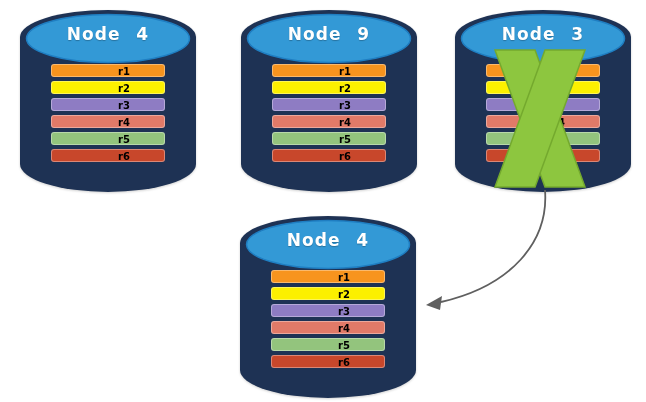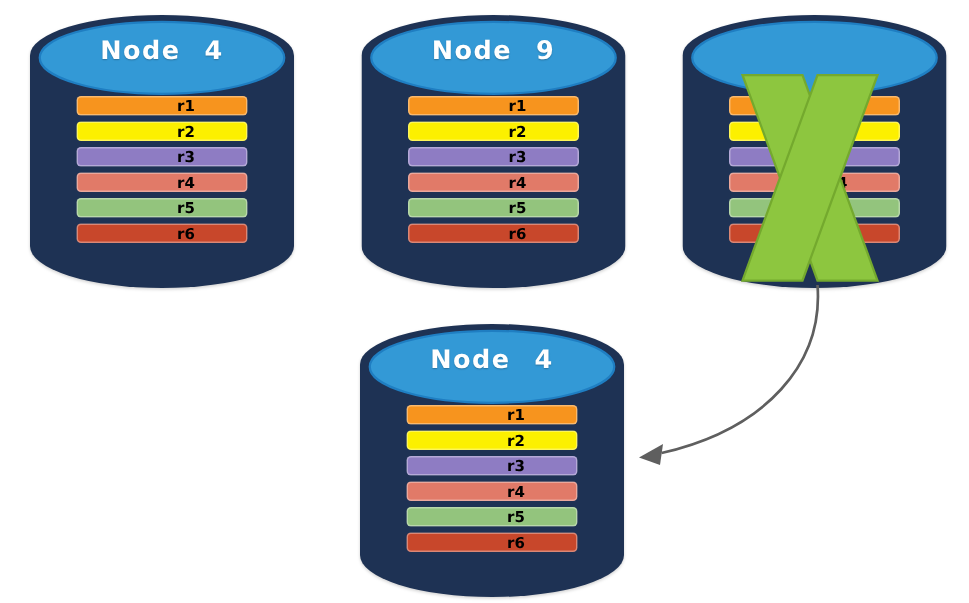--- a/index.html
+++ b/index.html
@@ -93,20 +93,21 @@
       <div class="row" style="background-color: rgb(147, 196, 125);">r5</div>
       <div class="row" style="background-color: rgb(200, 71, 43);">r6</div>
     </div>
   </div>
 
   <div class="node node-3">
     <svg class="cyl" width="176" height="186" viewBox="0 0 176 186">
       <path d="M0,30 A88,27 0 0 1 176,30 L176,157 A88,28 0 0 1 0,157 Z" fill="#1E3254"></path>
       <ellipse cx="88" cy="31.5" rx="81.5" ry="24" stroke-width="1.5" fill="#3399D6" stroke="#1F7EC2"></ellipse>
     </svg>
+    <div class="node-title">Node 3</div>
     <div class="rows">
       <div class="row" style="background-color: rgb(247, 148, 30);">r1</div>
       <div class="row" style="background-color: rgb(252, 240, 0);">r2</div>
       <div class="row" style="background-color: rgb(142, 124, 195);">r3</div>
       <div class="row" style="background-color: rgb(225, 122, 104);">r4</div>
       <div class="row" style="background-color: rgb(147, 196, 125);">r5</div>
       <div class="row" style="background-color: rgb(200, 71, 43);">r6</div>
     </div>
     <svg class="x-overlay" width="176" height="186" viewBox="0 0 176 186">
       <polygon points="40,43 80,43 130,180 90,180" stroke-width="1.5" fill="#8DC63F" stroke="#74A92E"></polygon>

